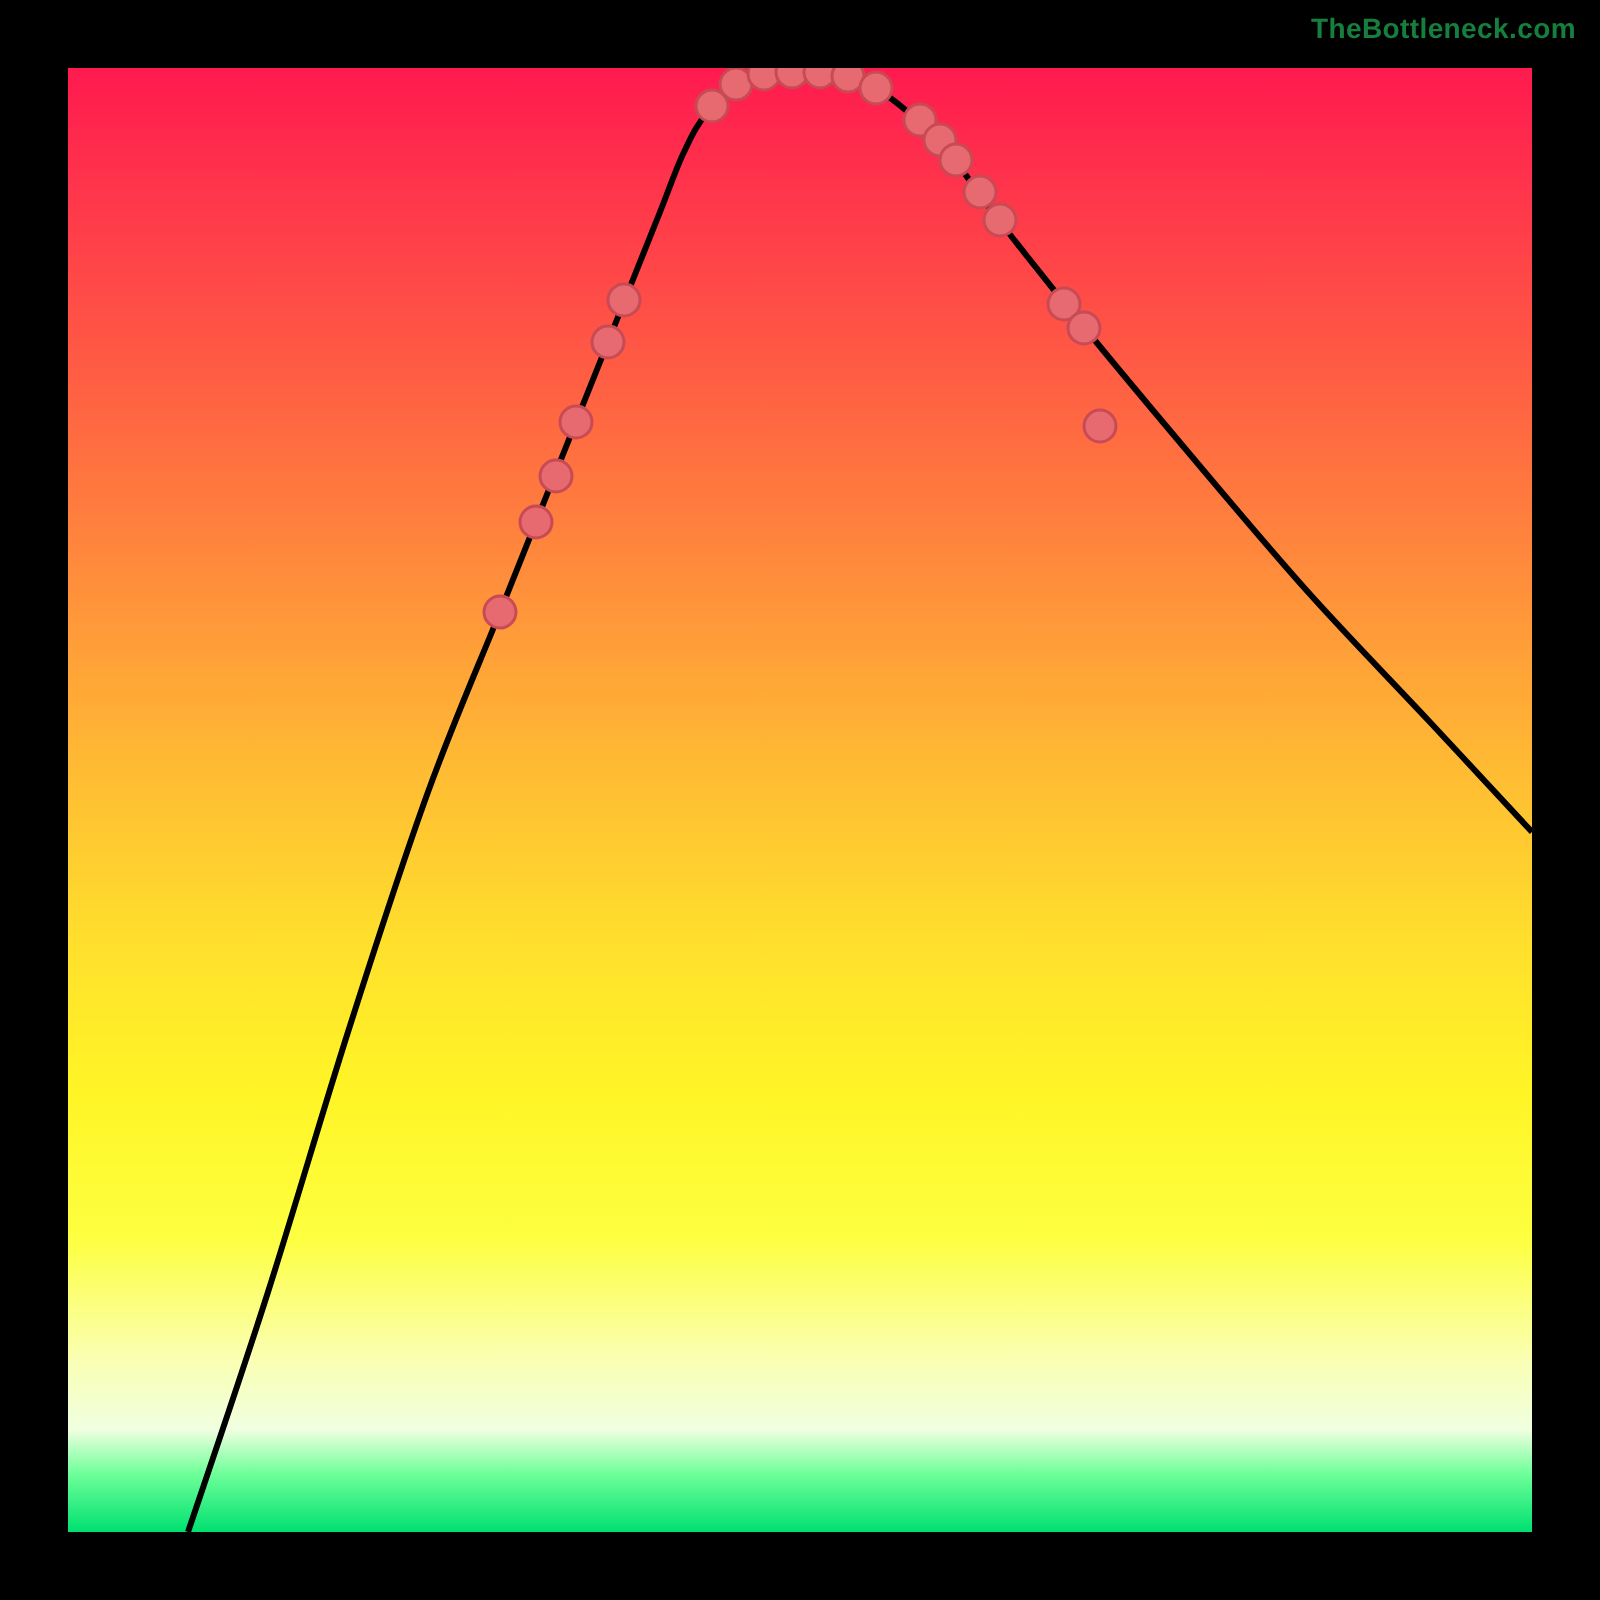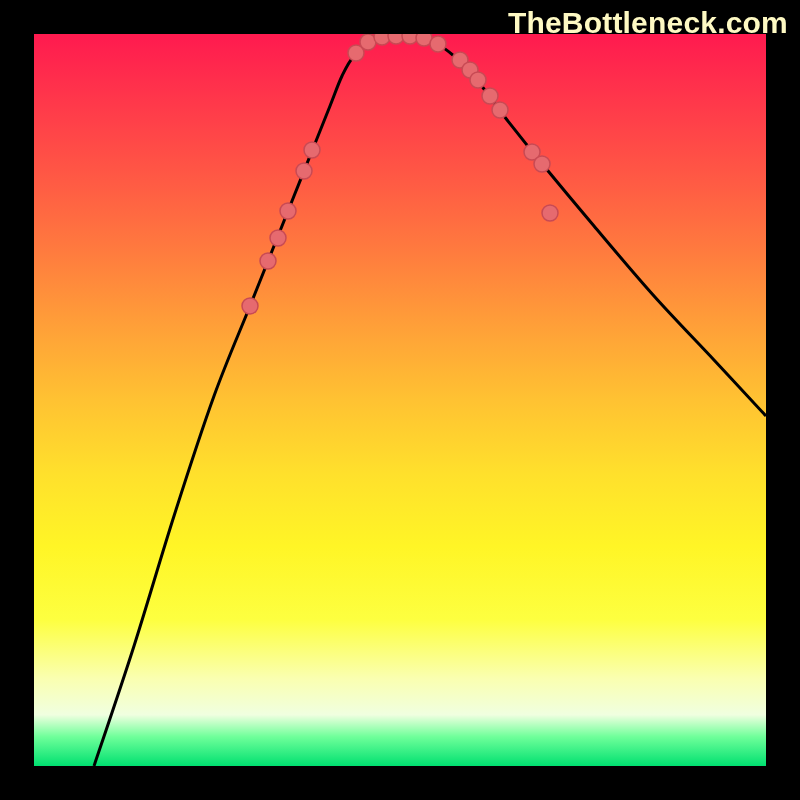--- a/index.html
+++ b/index.html
@@ -38,23 +38,23 @@
       #f0ffe0 93%,
       #6fff9a 96%,
       #00e070 100%
     );
   }
   .watermark {
     position: absolute;
     top: 6px;
     right: 12px;
     font-family: Arial, Helvetica, sans-serif;
-    font-size: 30px;
+    font-size: 14px;
     font-weight: 600;
-    color: #fef9c3;
+    color: #15803d;
     letter-spacing: 0.2px;
   }
   svg.curve {
     position: absolute;
     left: 0;
     top: 0;
     width: 732px;
     height: 732px;
   }
 </style>

